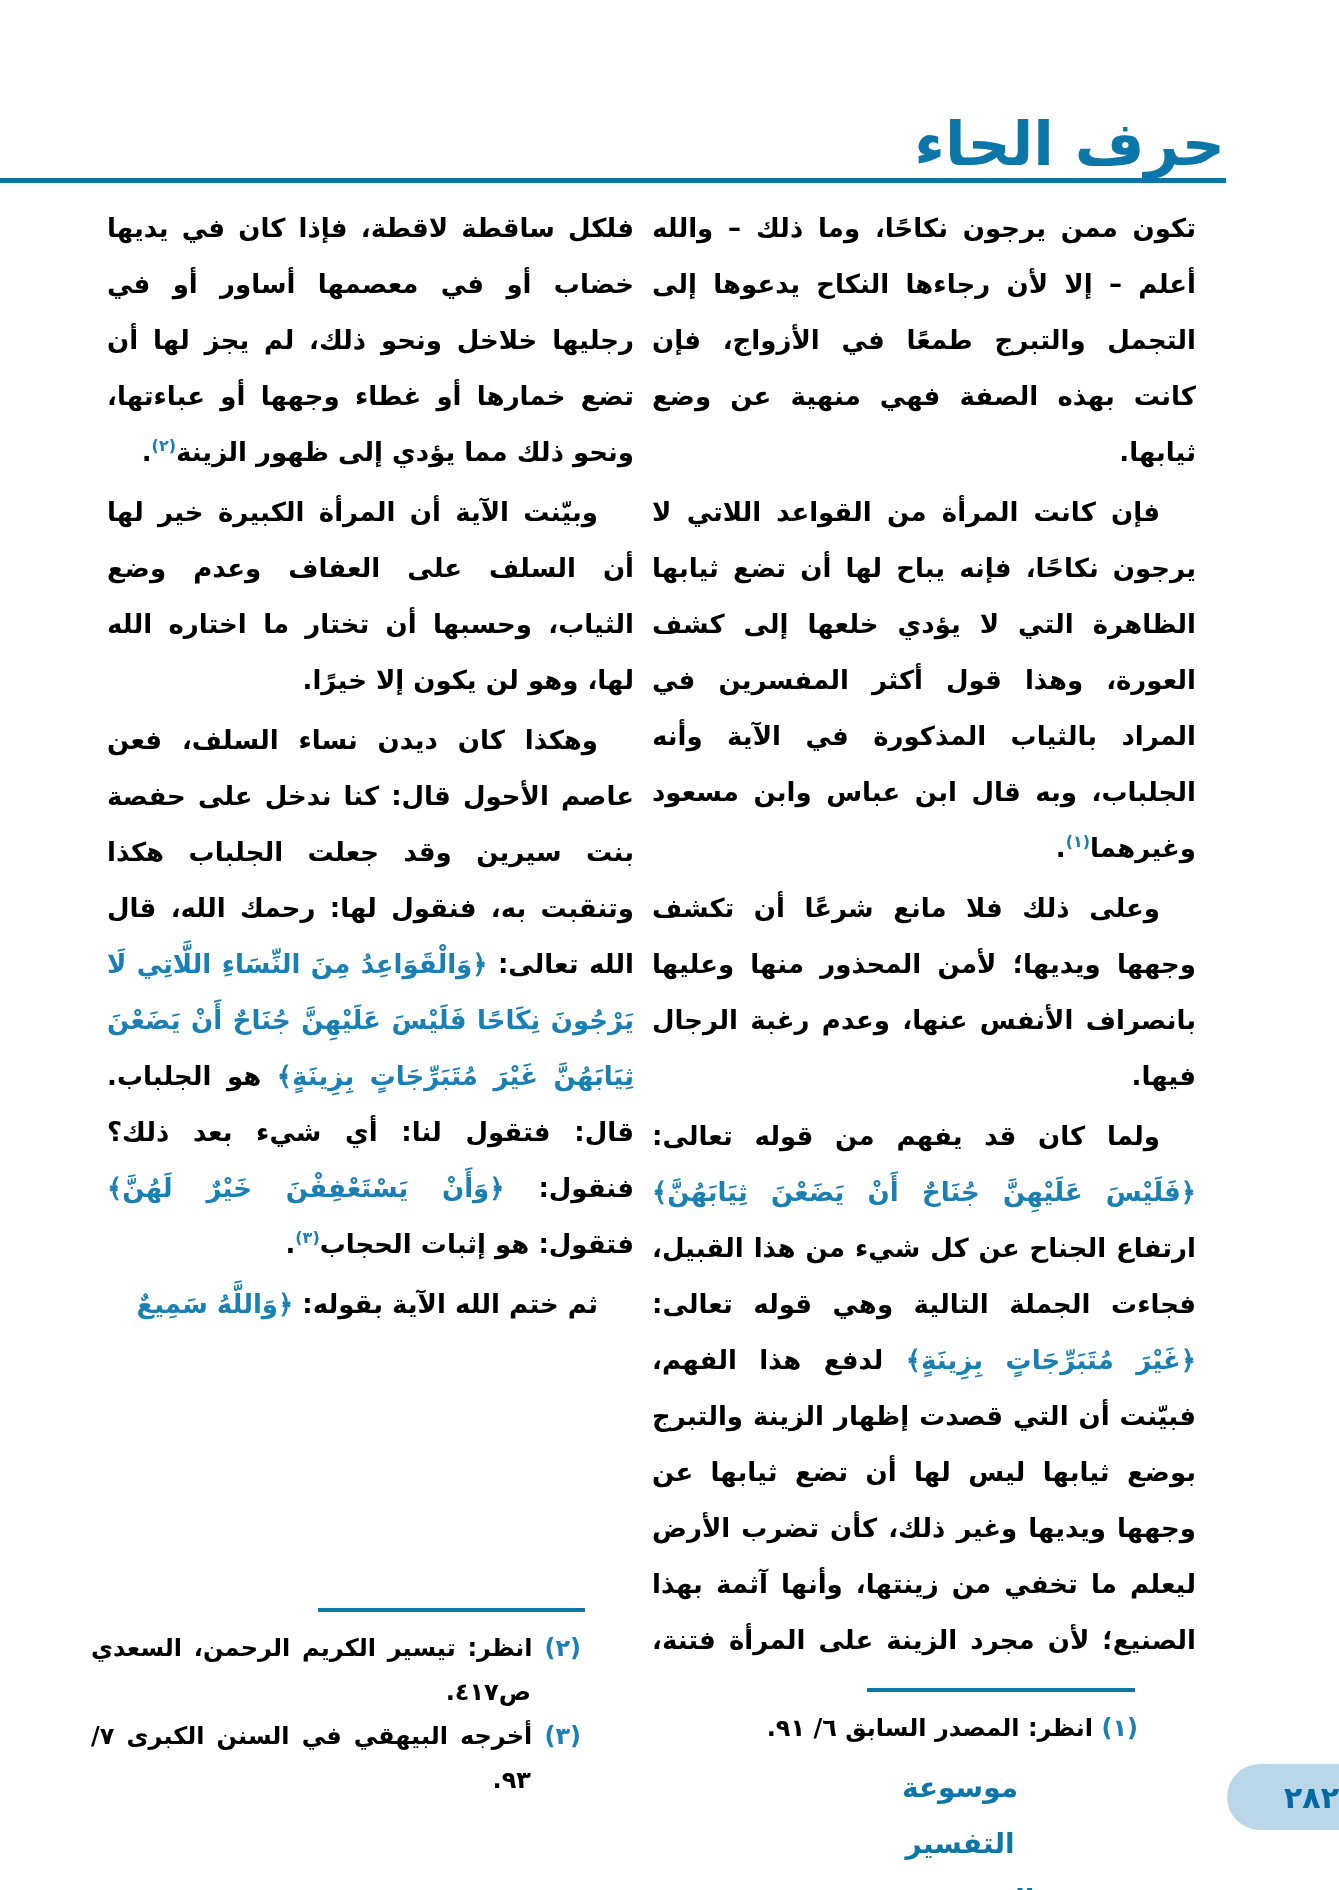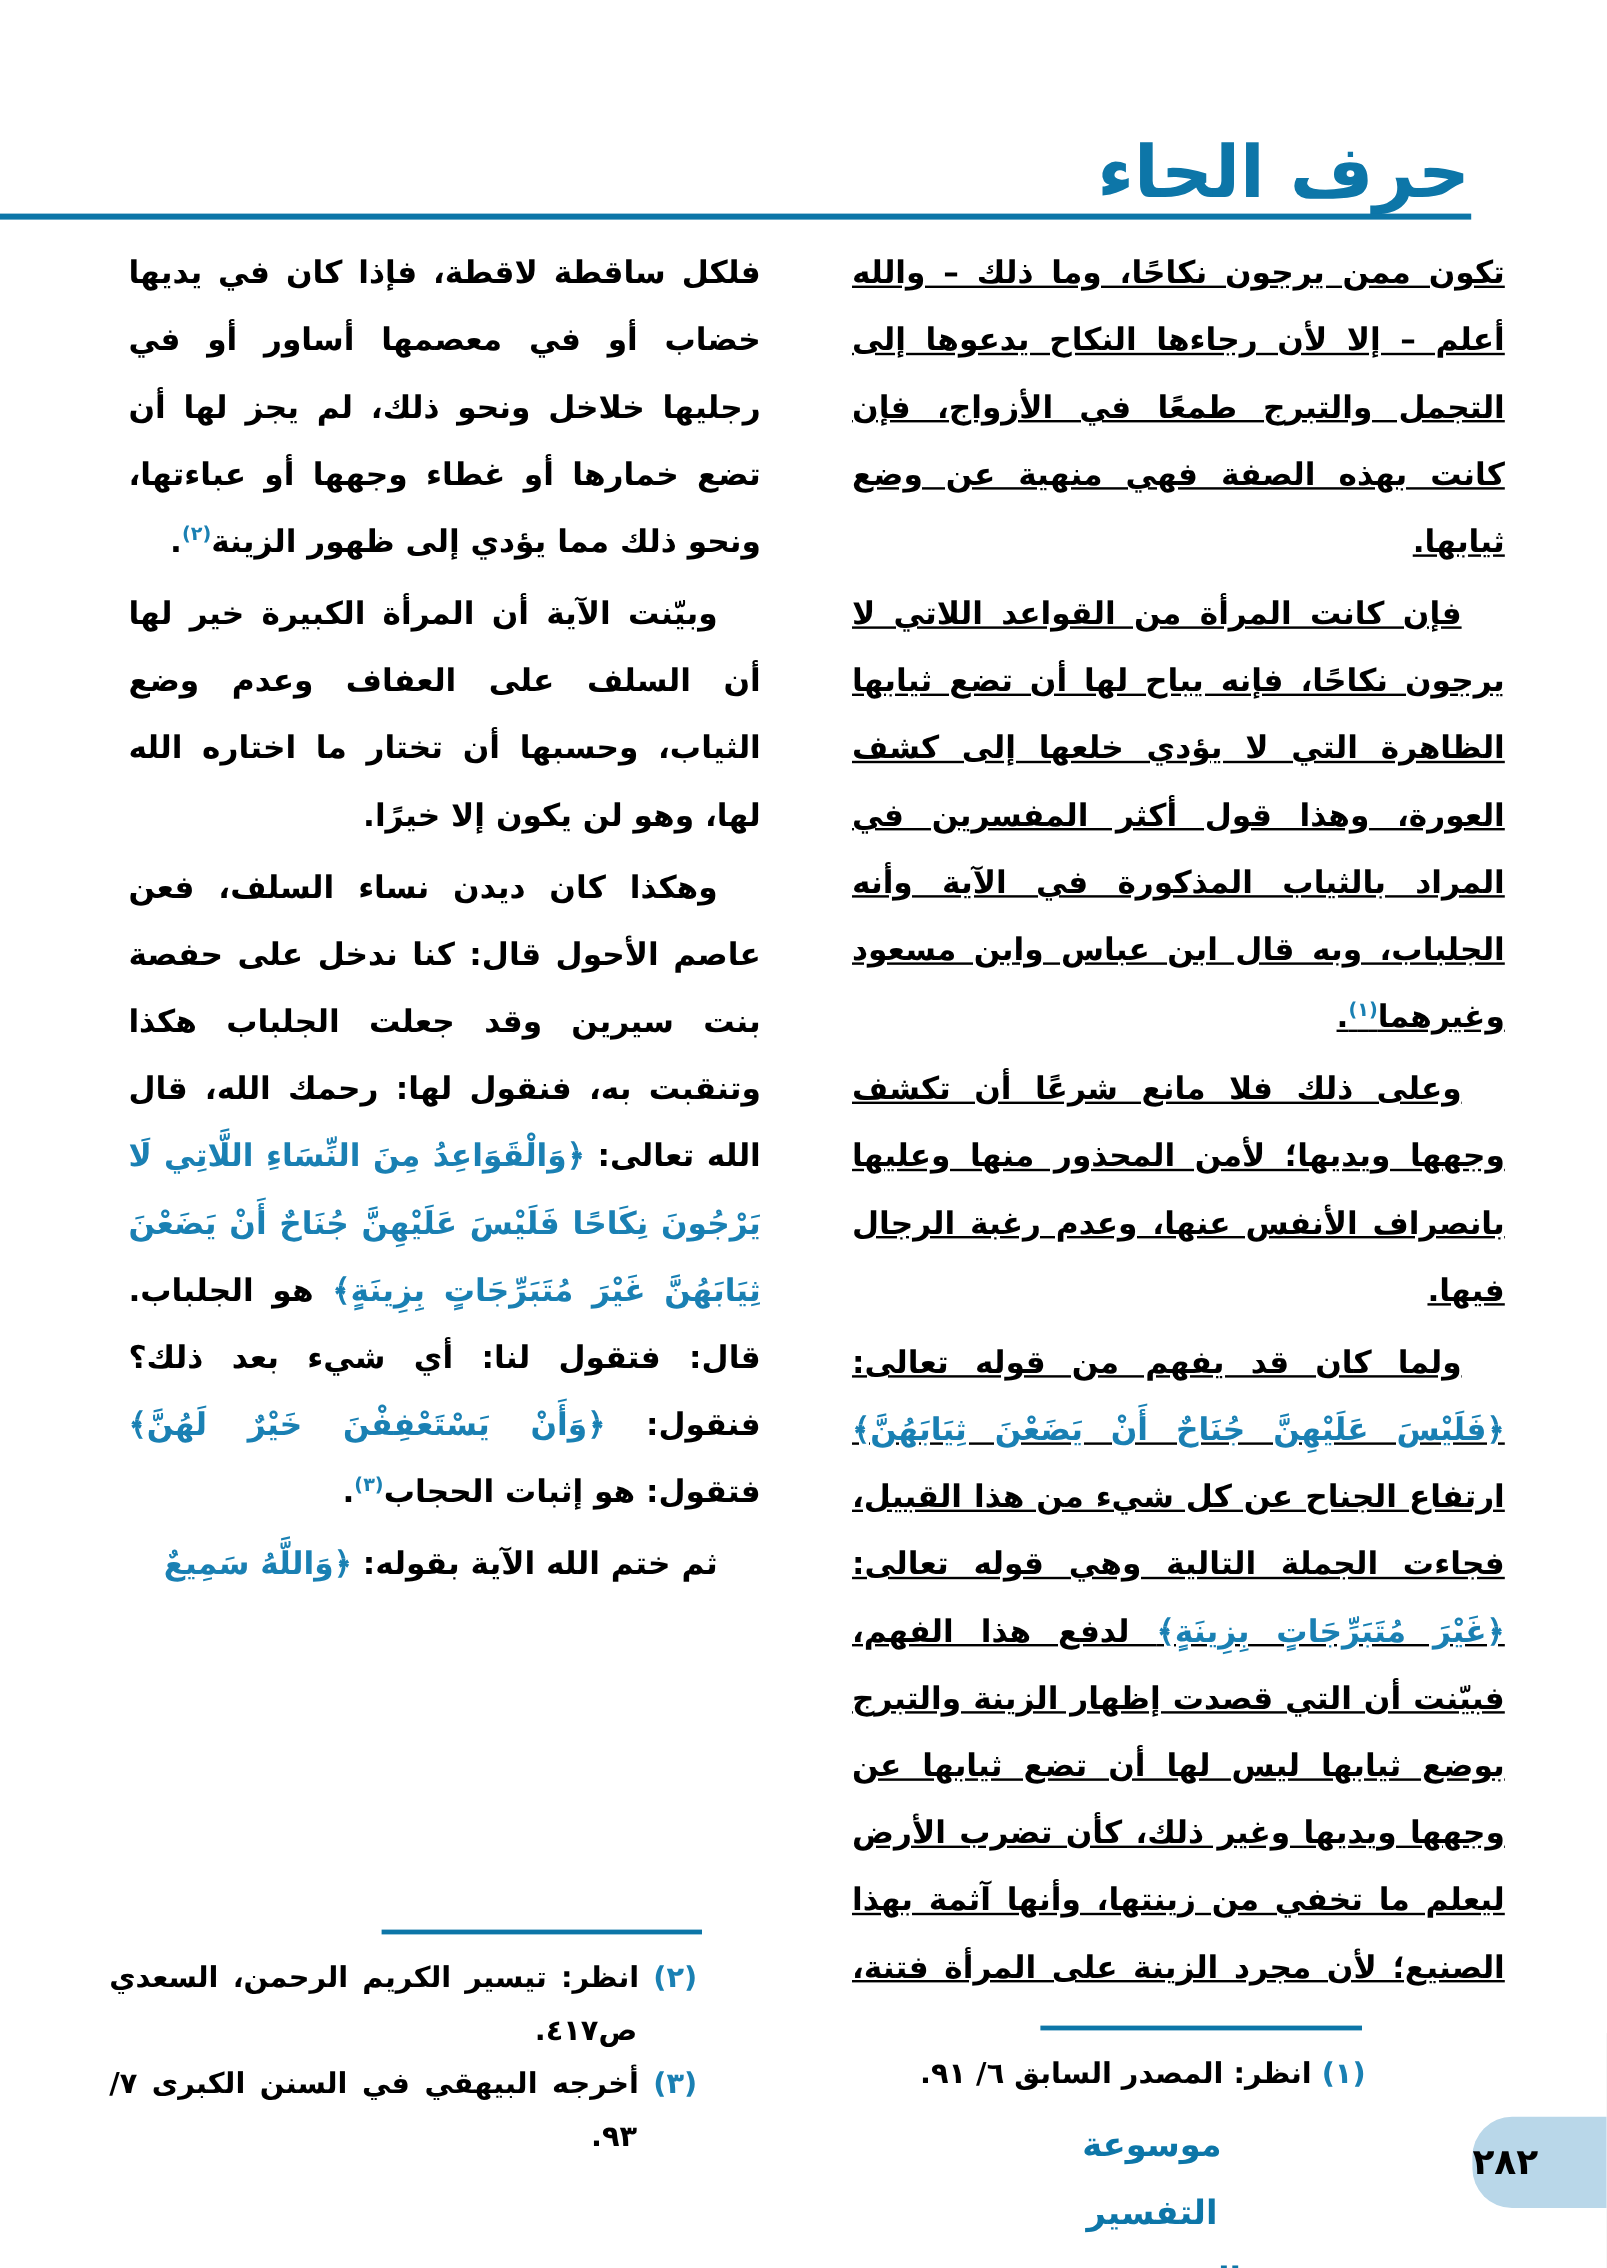--- a/index.html
+++ b/index.html
@@ -17,21 +17,21 @@
     position:absolute; top:108px; right:114px;
     color:var(--accent); font-size:60px; font-weight:bold;
     line-height:72px; white-space:nowrap;
   }
   .header-rule {
     position:absolute; top:178px; left:0;
     width:1226px; height:5px; background:var(--accent);
   }
   
   .col { position:absolute; top:196px; overflow:hidden; }
-  .col-right { left:706px; width:552px; height:1480px;text-decoration:underline; }
+  .col-right { left:648px; width:552px; height:1480px; }
   .col-left  { left:103px; width:535px; height:1404px; }
   .para {
     margin:4px; text-align:justify;
     font-size:26px; font-weight:bold; color:#000;
     line-height:56px;
   }
   .para.indent { text-indent:36px; }
   .text  { color:#000; }
   .quran { color:var(--quran); font-weight:bold; }
   .ref   { color:var(--quran); font-size:16px; vertical-align:super; line-height:0; }
@@ -50,25 +50,25 @@
   .fn-right .footnote { padding-right:100px; }
   .fn-num { color:var(--quran); }
   
   .publisher-logo {
     position:absolute; left:858px; top:1760px; width:204px;
     text-align:center; color:var(--accent); direction:rtl;
   }
   .logo-line1 { font-size:28px; font-weight:bold; line-height:56px; letter-spacing:-1px; }
   .page-number-tab {
     position:absolute; left:1227px; top:1764px;
-    width:112px; height:76px;
+    width:112px; height:66px;
     background:var(--tab);
     border-radius:33px 0 0 33px;
-    display:flex; align-items:center; justify-content:flex-end;
-    color:#000000; font-size:30px; font-weight:bold; letter-spacing:4px;
+    display:flex; align-items:center; justify-content:flex-start;
+    color:#0369a1; font-size:30px; font-weight:bold; letter-spacing:4px;
     direction:rtl;
   }
 </style>
 </head>
 <body>
 
 <div class="page">
 
   <div class="chapter-title">حرف الحاء</div>
 

